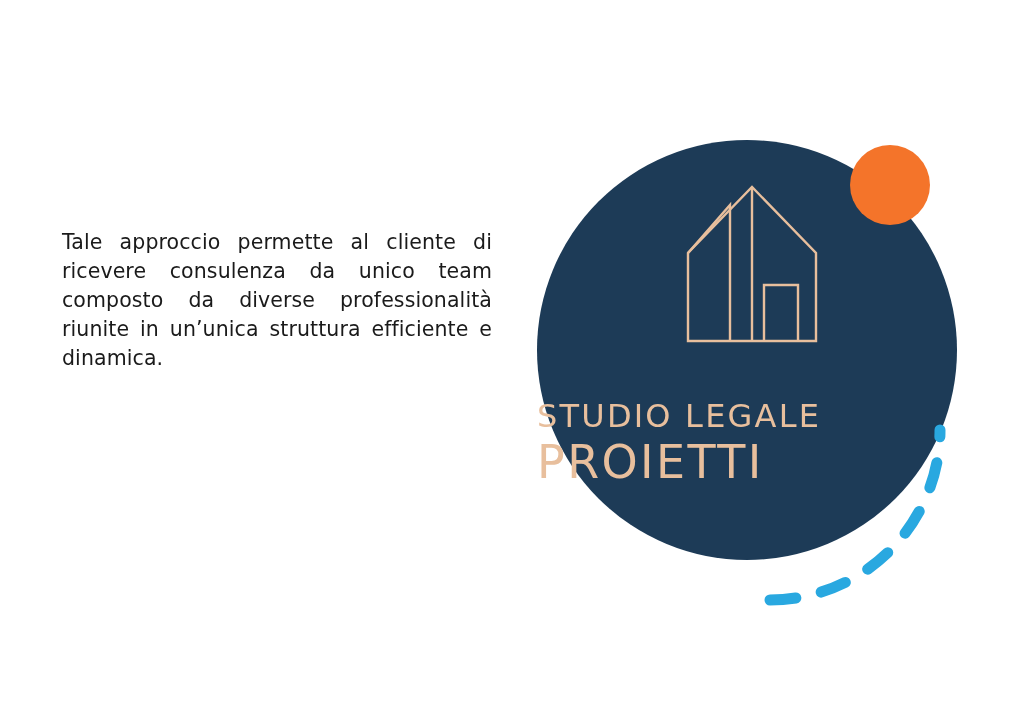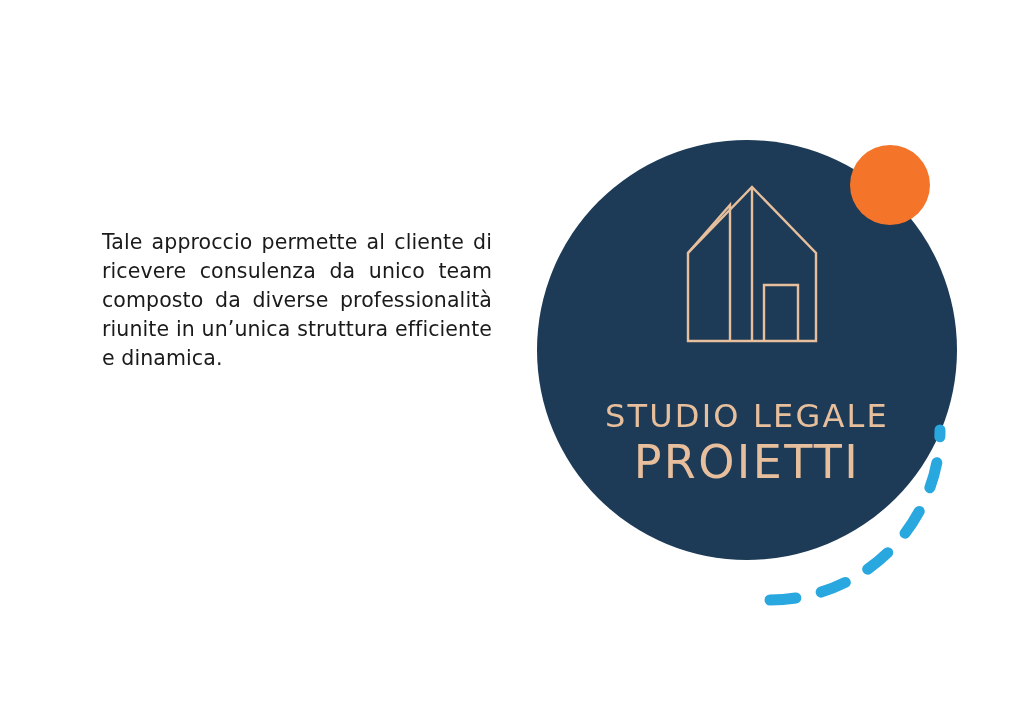--- a/index.html
+++ b/index.html
@@ -28,21 +28,20 @@
     line-height: 1.42;
     letter-spacing: 0.1px;
     margin: 0;
   }
   .para.p1 {
     text-align: left;
   }
   .para.p2 {
     text-align: justify;
     margin-top: 32px;
-    margin-left: 40px;
   }
 
   
   .logo-area {
     position: absolute;
     left: 520px;
     top: 120px;
     width: 480px;
     height: 500px;
   }
@@ -69,21 +68,20 @@
     left: 132px;
     top: 45px;
     width: 190px;
     height: 225px;
   }
   .logo-text {
     position: absolute;
     left: 17px;
     top: 280px;
     width: 420px;
-    text-align: center;
     color: #e8bf9d;
     font-family: "DejaVu Sans", sans-serif;
   }
   .logo-line1 {
     font-size: 32px;
     letter-spacing: 2.2px;
     line-height: 1.05;
     font-weight: 400;
   }
   .logo-line2 {

